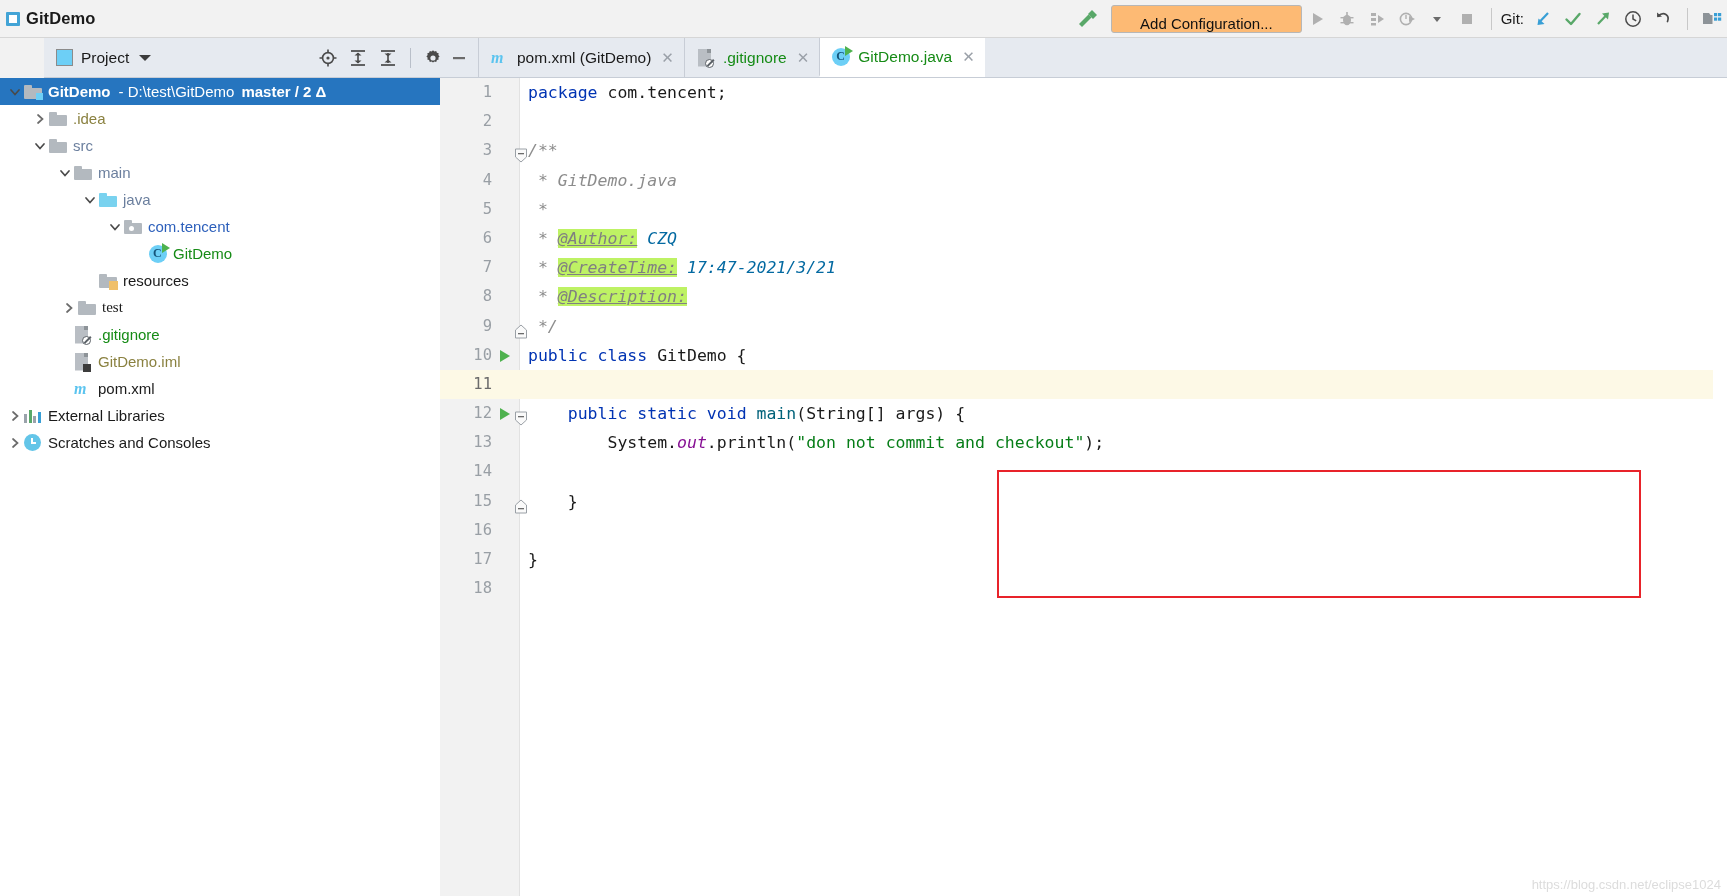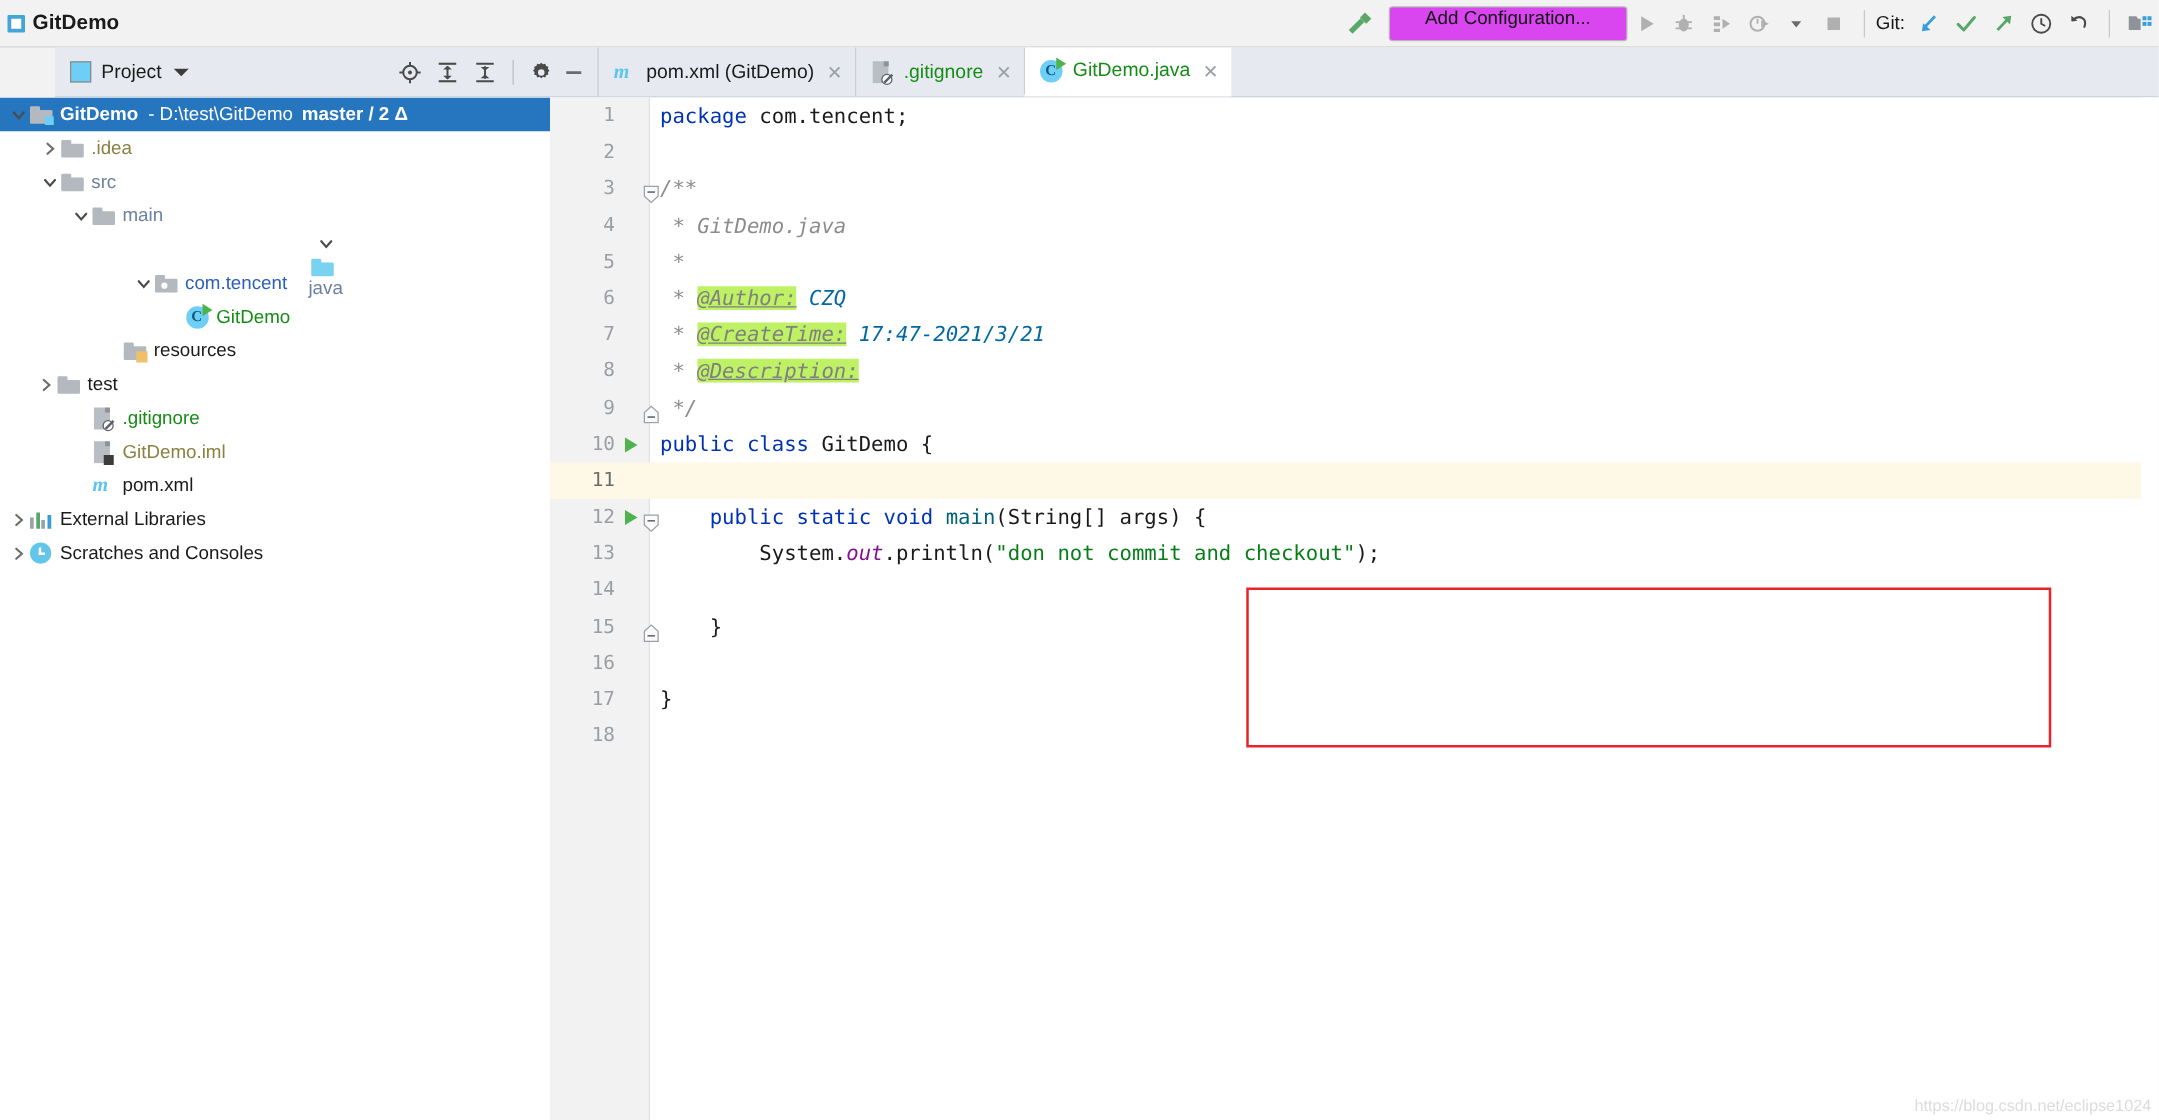--- a/index.html
+++ b/index.html
@@ -26,22 +26,22 @@
   .proj-badge::after{
     content:""; position:absolute; left:3px; top:3px; width:8px;height:8px;
     background:#ffffff;
   }
   .win-title { font-size:16.5px; font-weight:bold; color:#1a1a1a; letter-spacing:0.1px; }
   .tb-spacer { flex:1 1 auto; }
 
   .build-icon { width:30px; height:26px; position:relative; flex:none; margin-right:10px;}
   .add-config {
     height:28px; min-width:182px; padding:0 28px;
-    border:1px solid #b7b7b7; border-radius:3px; background:#d946ef;
-    display:flex; align-items:flex-start; justify-content:center;
+    border:1px solid #b7b7b7; border-radius:3px; background:#fdba74;
+    display:flex; align-items:flex-end; justify-content:center;
     font-size:15px; color:#111; cursor:pointer;
   }
   .tbicon { width:30px; height:30px; display:flex; align-items:center; justify-content:center; flex:none; }
   .tb-sep { width:1px; height:22px; background:#c8c8c8; margin:0 9px; flex:none;}
   .git-label { font-size:15px; color:#1a1a1a; margin-right:4px; }
 
   
   .pane-header {
     position:absolute; left:0; top:38px; width:440px; height:40px;
     background:#e6eaf0; border-bottom:1px solid #c7cdd6;
@@ -380,21 +380,21 @@
           </svg>
         </span>
         <span class="ticon" style="display: inline-flex; align-items: center;">
           <span class="fld">
             <span class="tab"></span>
             <span class="body"></span>
           </span>
         </span>
         <span class="lbl bluegray">main</span>
       </div>
-      <div class="row" style="padding-left: 81px; flex-direction: column;">
+      <div class="row" style="padding-left: 81px;">
         <span class="arrow">
           <svg width="14" height="14" viewBox="0 0 14 14">
             <path d="M3 5 L7 9.5 L11 5" stroke="#4a4a4a" stroke-width="1.7" fill="none" stroke-linecap="round"></path>
           </svg>
         </span>
         <span class="ticon" style="display: inline-flex; align-items: center;">
           <span class="fld cyan">
             <span class="tab"></span>
             <span class="body"></span>
           </span>
@@ -430,21 +430,21 @@
         <span class="arrow"></span>
         <span class="ticon" style="display: inline-flex; align-items: center;">
           <span class="fld">
             <span class="tab"></span>
             <span class="body"></span>
             <span class="res"></span>
           </span>
         </span>
         <span class="lbl plain">resources</span>
       </div>
-      <div class="row" style="padding-left: 28px;">
+      <div class="row" style="padding-left: 60px; font-family: Liberation Serif, serif;">
         <span class="arrow">
           <svg width="14" height="14" viewBox="0 0 14 14">
             <path d="M5 3 L9.5 7 L5 11" stroke="#6b6b6b" stroke-width="1.7" fill="none" stroke-linecap="round"></path>
           </svg>
         </span>
         <span class="ticon" style="display: inline-flex; align-items: center;">
           <span class="fld">
             <span class="tab"></span>
             <span class="body"></span>
           </span>

